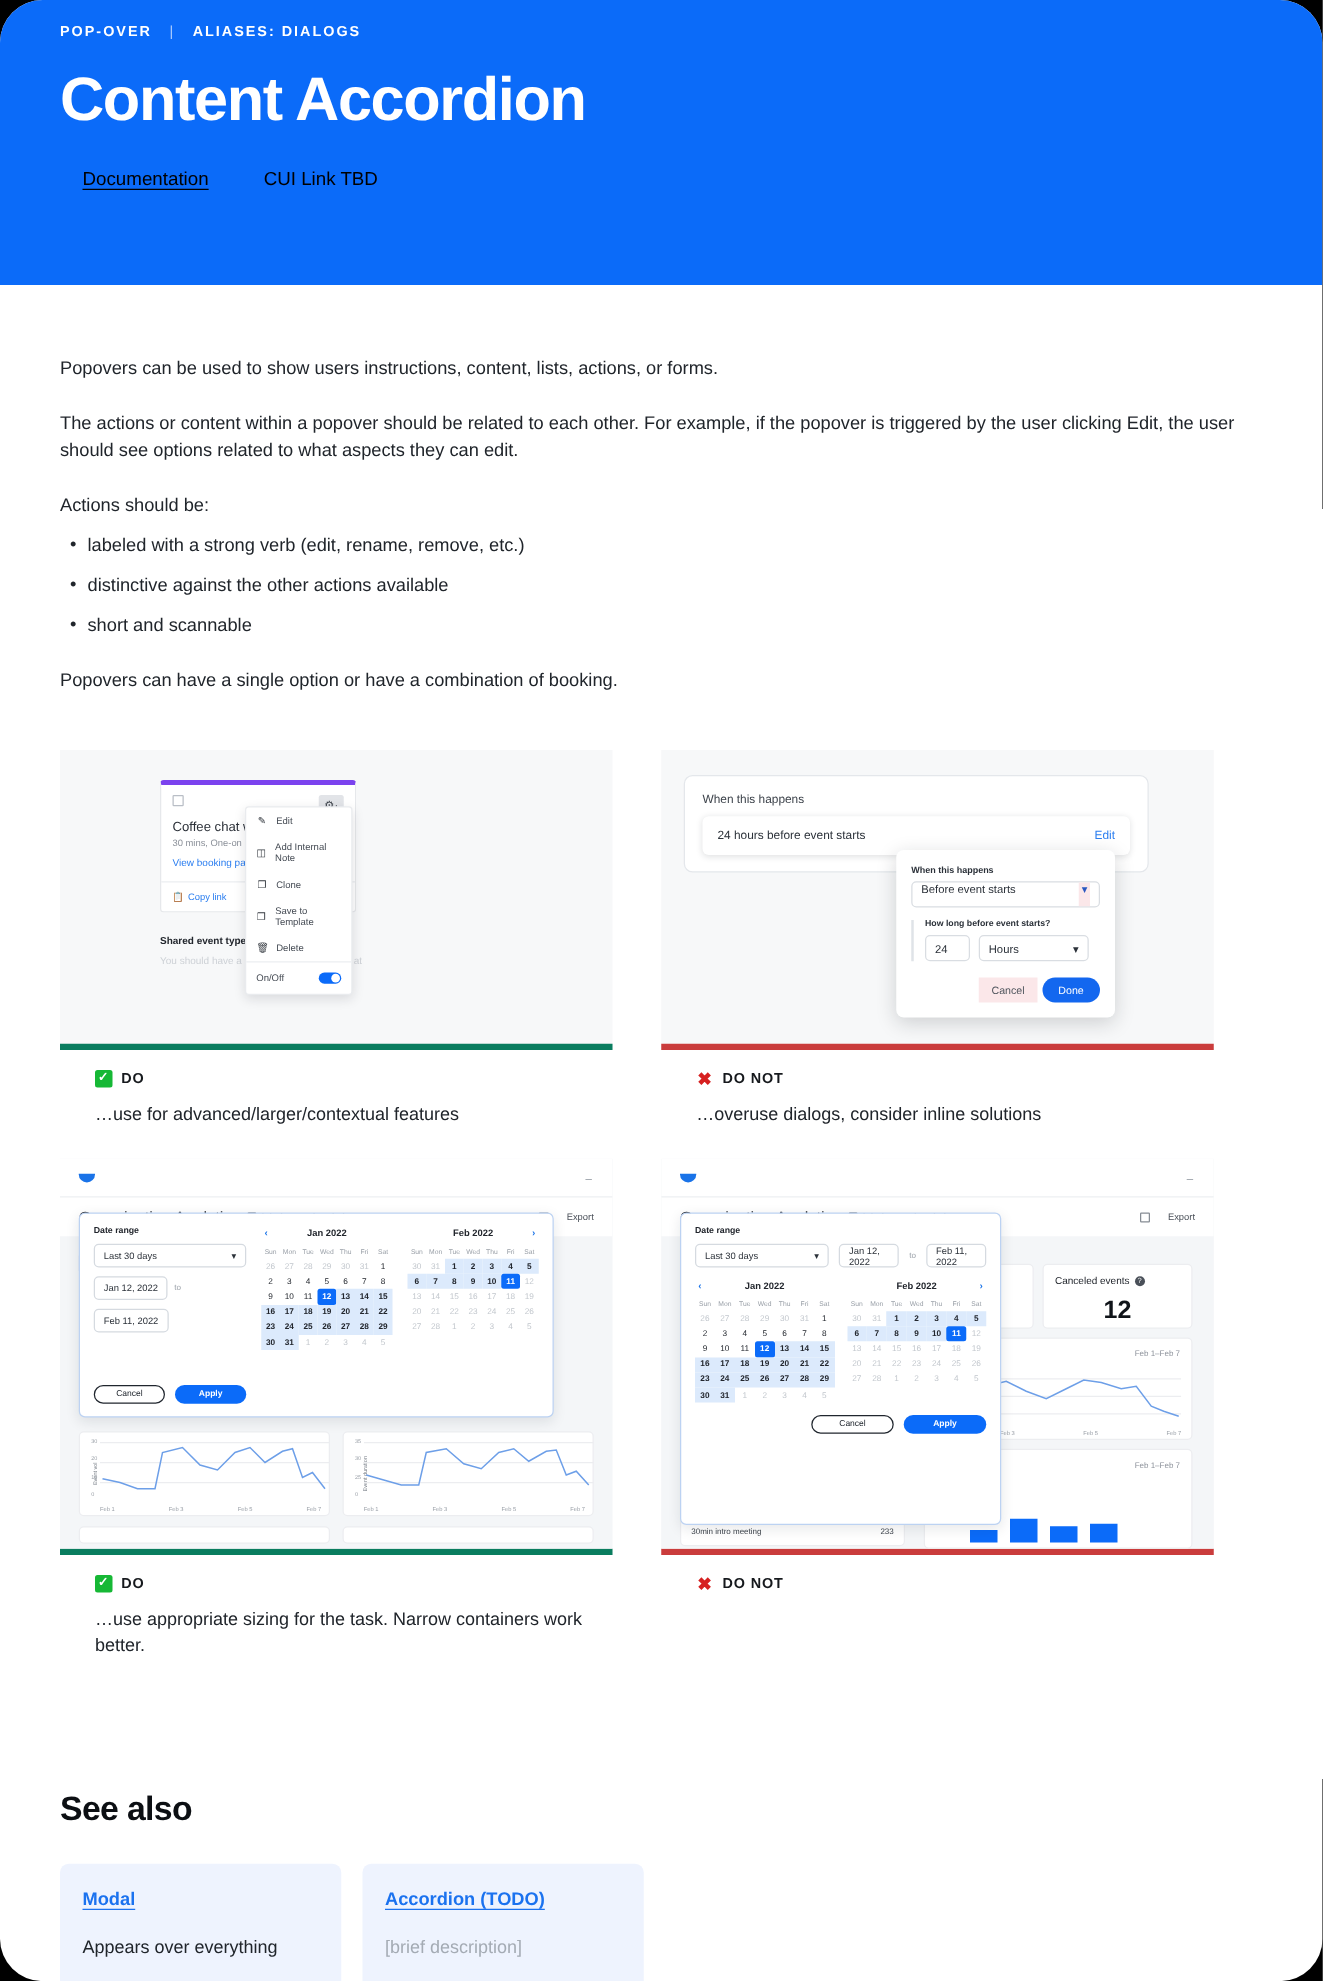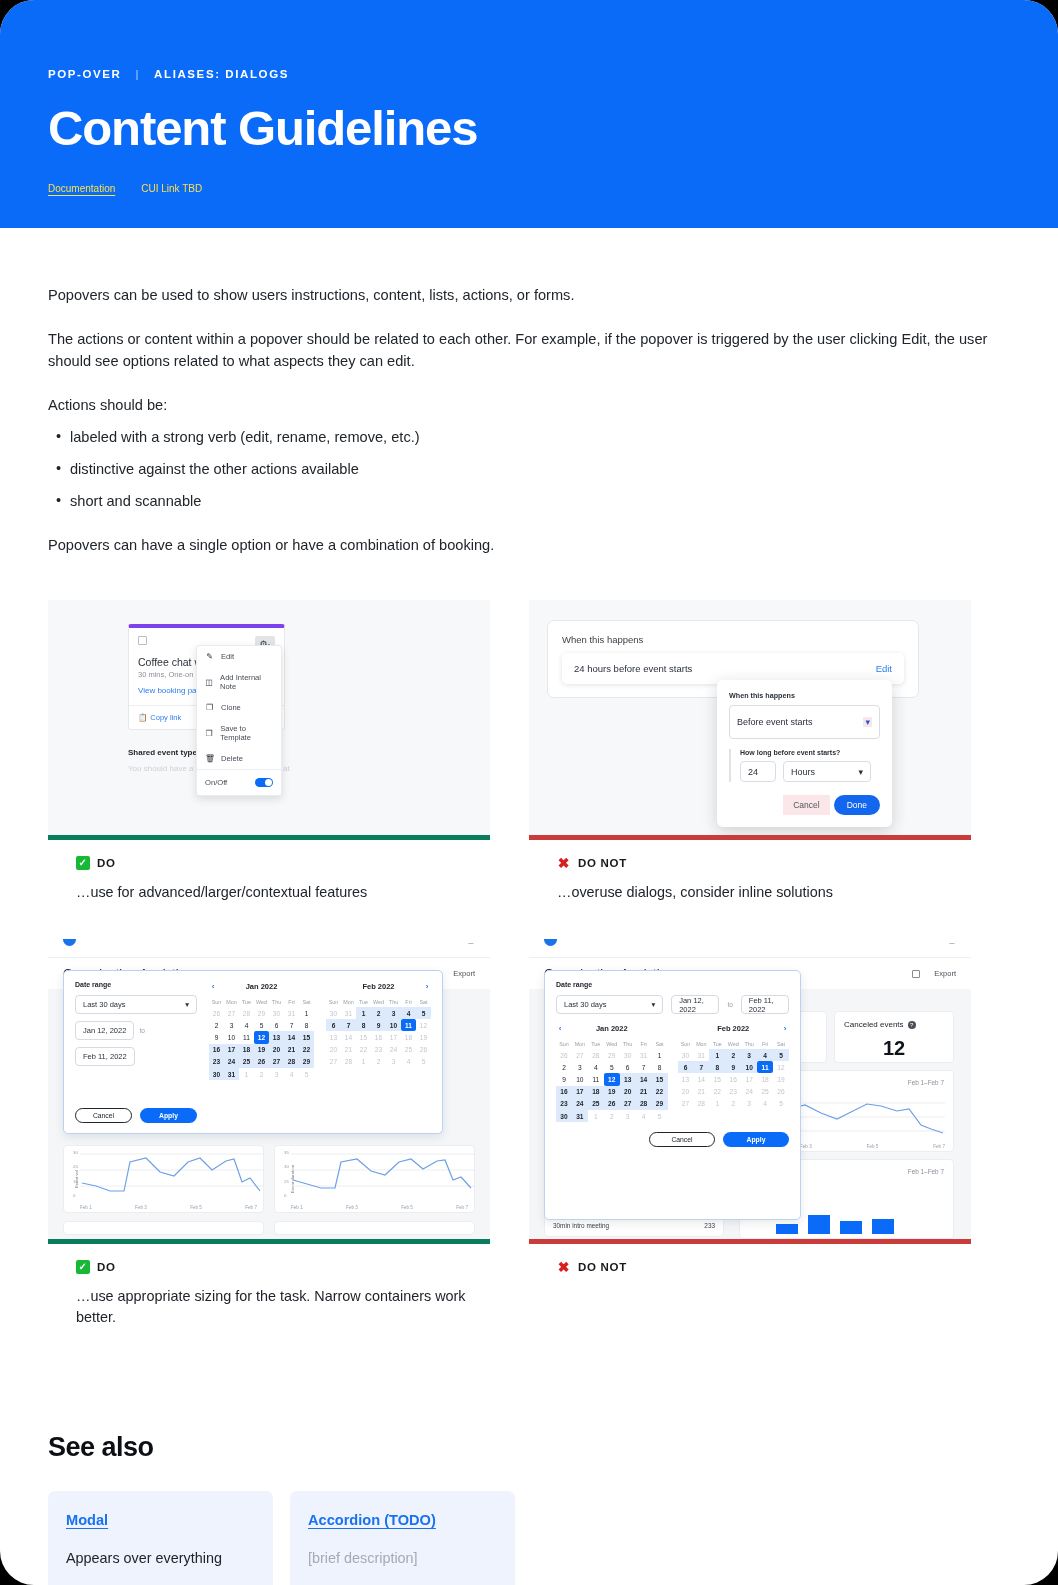--- a/index.html
+++ b/index.html
@@ -13,21 +13,21 @@
     position: relative;
     width: 1058px; height: 1585px;
     background: #ffffff;
     border-radius: 34px;
     overflow: hidden;
   }
 
   
   .hero {
     background: #0b6bf9;
-    padding: 68px 48px 40px 48px;
+    padding: 20px 48px 40px 48px;
     height: 228px;
   }
   .eyebrow {
     font-size: 11.5px;
     font-weight: bold;
     letter-spacing: 1.6px;
     color: #ffffff;
     display: flex;
     align-items: center;
     gap: 0;
@@ -37,23 +37,24 @@
   .hero h1 {
     font-size: 49px;
     line-height: 1.08;
     font-weight: bold;
     color: #ffffff;
     letter-spacing: -1.1px;
     margin-bottom: 28px;
   }
   .hero-links { display: flex; gap: 26px; align-items: baseline; }
   .hero-links a {
-    color: #fde047;
-    font-size: 10px;
+    color: #000000;
+    font-size: 15px;
     text-decoration: none;
+    margin-left: 18px;
   }
   .hero-links a.underlined { text-decoration: underline; text-underline-offset: 3px; }
 
   
   .body-copy {
     padding: 56px 48px 0 48px;
     color: #20252b;
     font-size: 14.6px;
     line-height: 22px;
   }
@@ -223,21 +224,21 @@
   .m2-dialog {
     position: absolute; left: 188px; top: 80px;
     width: 175px; background: #fff;
     border-radius: 6px;
     box-shadow: 0 4px 16px rgba(20,25,35,.18);
     padding: 11px 12px 12px 12px;
   }
   .m2-dlabel { font-size: 7.2px; font-weight: bold; color: #2b3139; margin-bottom: 5px; }
   .m2-select {
     border: 1px solid #d9dde2; border-radius: 4px;
-    height: 34px; display: flex; align-items: center; justify-content: space-between;
+    height: 21px; display: flex; justify-content: space-between;
     padding: 0 7px; font-size: 9px; color: #2b3139;
   }
   .m2-select .cv { color: #2b58c0; font-size: 9px; background: #fbe7e9; padding: 0 2px; }
   .m2-sub { border-left: 2px solid #dfe3e8; padding-left: 9px; margin-top: 10px; }
   .m2-q { font-size: 7px; font-weight: bold; color: #2b3139; margin-bottom: 5px; }
   .m2-row { display: flex; gap: 7px; }
   .m2-num {
     width: 36px; height: 21px; border: 1px solid #d9dde2; border-radius: 4px;
     display: flex; align-items: center; padding-left: 7px; font-size: 9px; color: #2b3139;
   }
@@ -383,21 +384,21 @@
 <body>
 
 <div class="page">
 
   <header class="hero">
     <div class="eyebrow">
       <span>POP-OVER</span>
       <span class="sep">|</span>
       <span>ALIASES: DIALOGS</span>
     </div>
-    <h1>Content Guidelines</h1>
+    <h1>Content Accordion</h1>
     <nav class="hero-links">
       <a href="#" class="underlined">Documentation</a>
       <a href="#">CUI Link TBD</a>
     </nav>
   </header>
 
   <section class="body-copy">
     <p>Popovers can be used to show users instructions, content, lists, actions, or forms.</p>
     <p>The actions or content within a popover should be related to each other. For example, if the popover is triggered by the user clicking Edit, the user should see options related to what aspects they can edit.</p>
     <p class="tight">Actions should be:</p>

